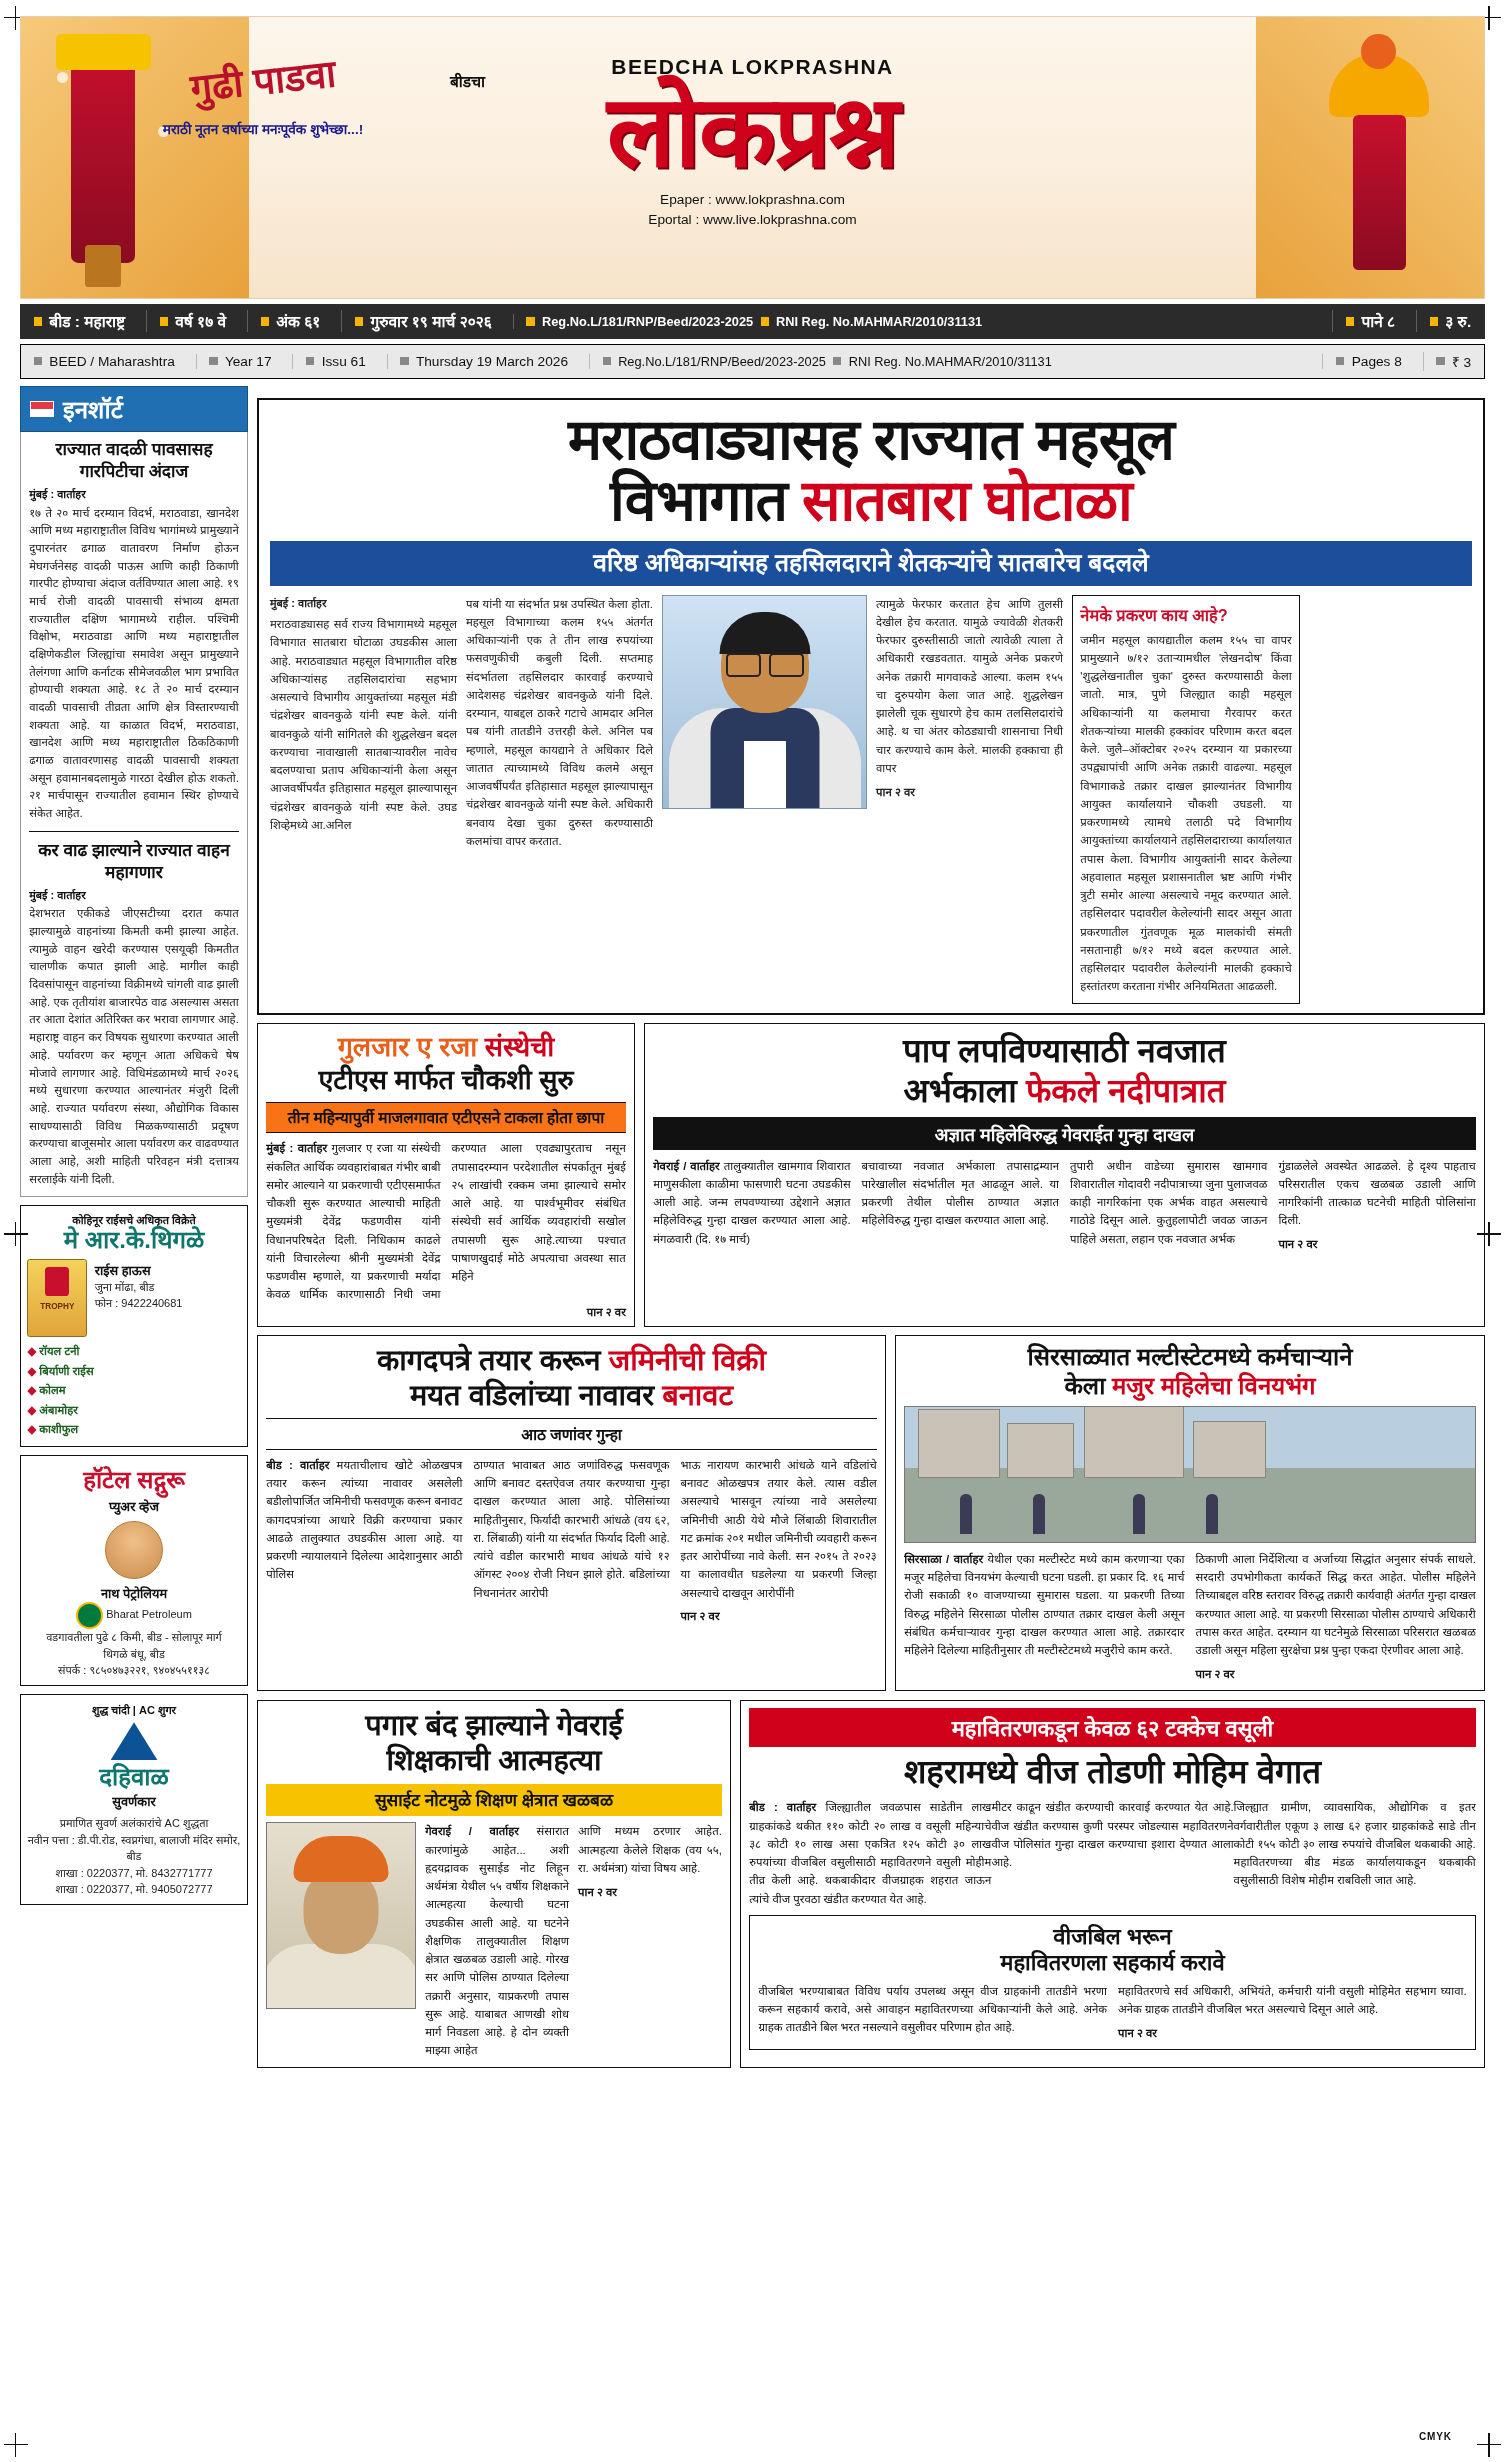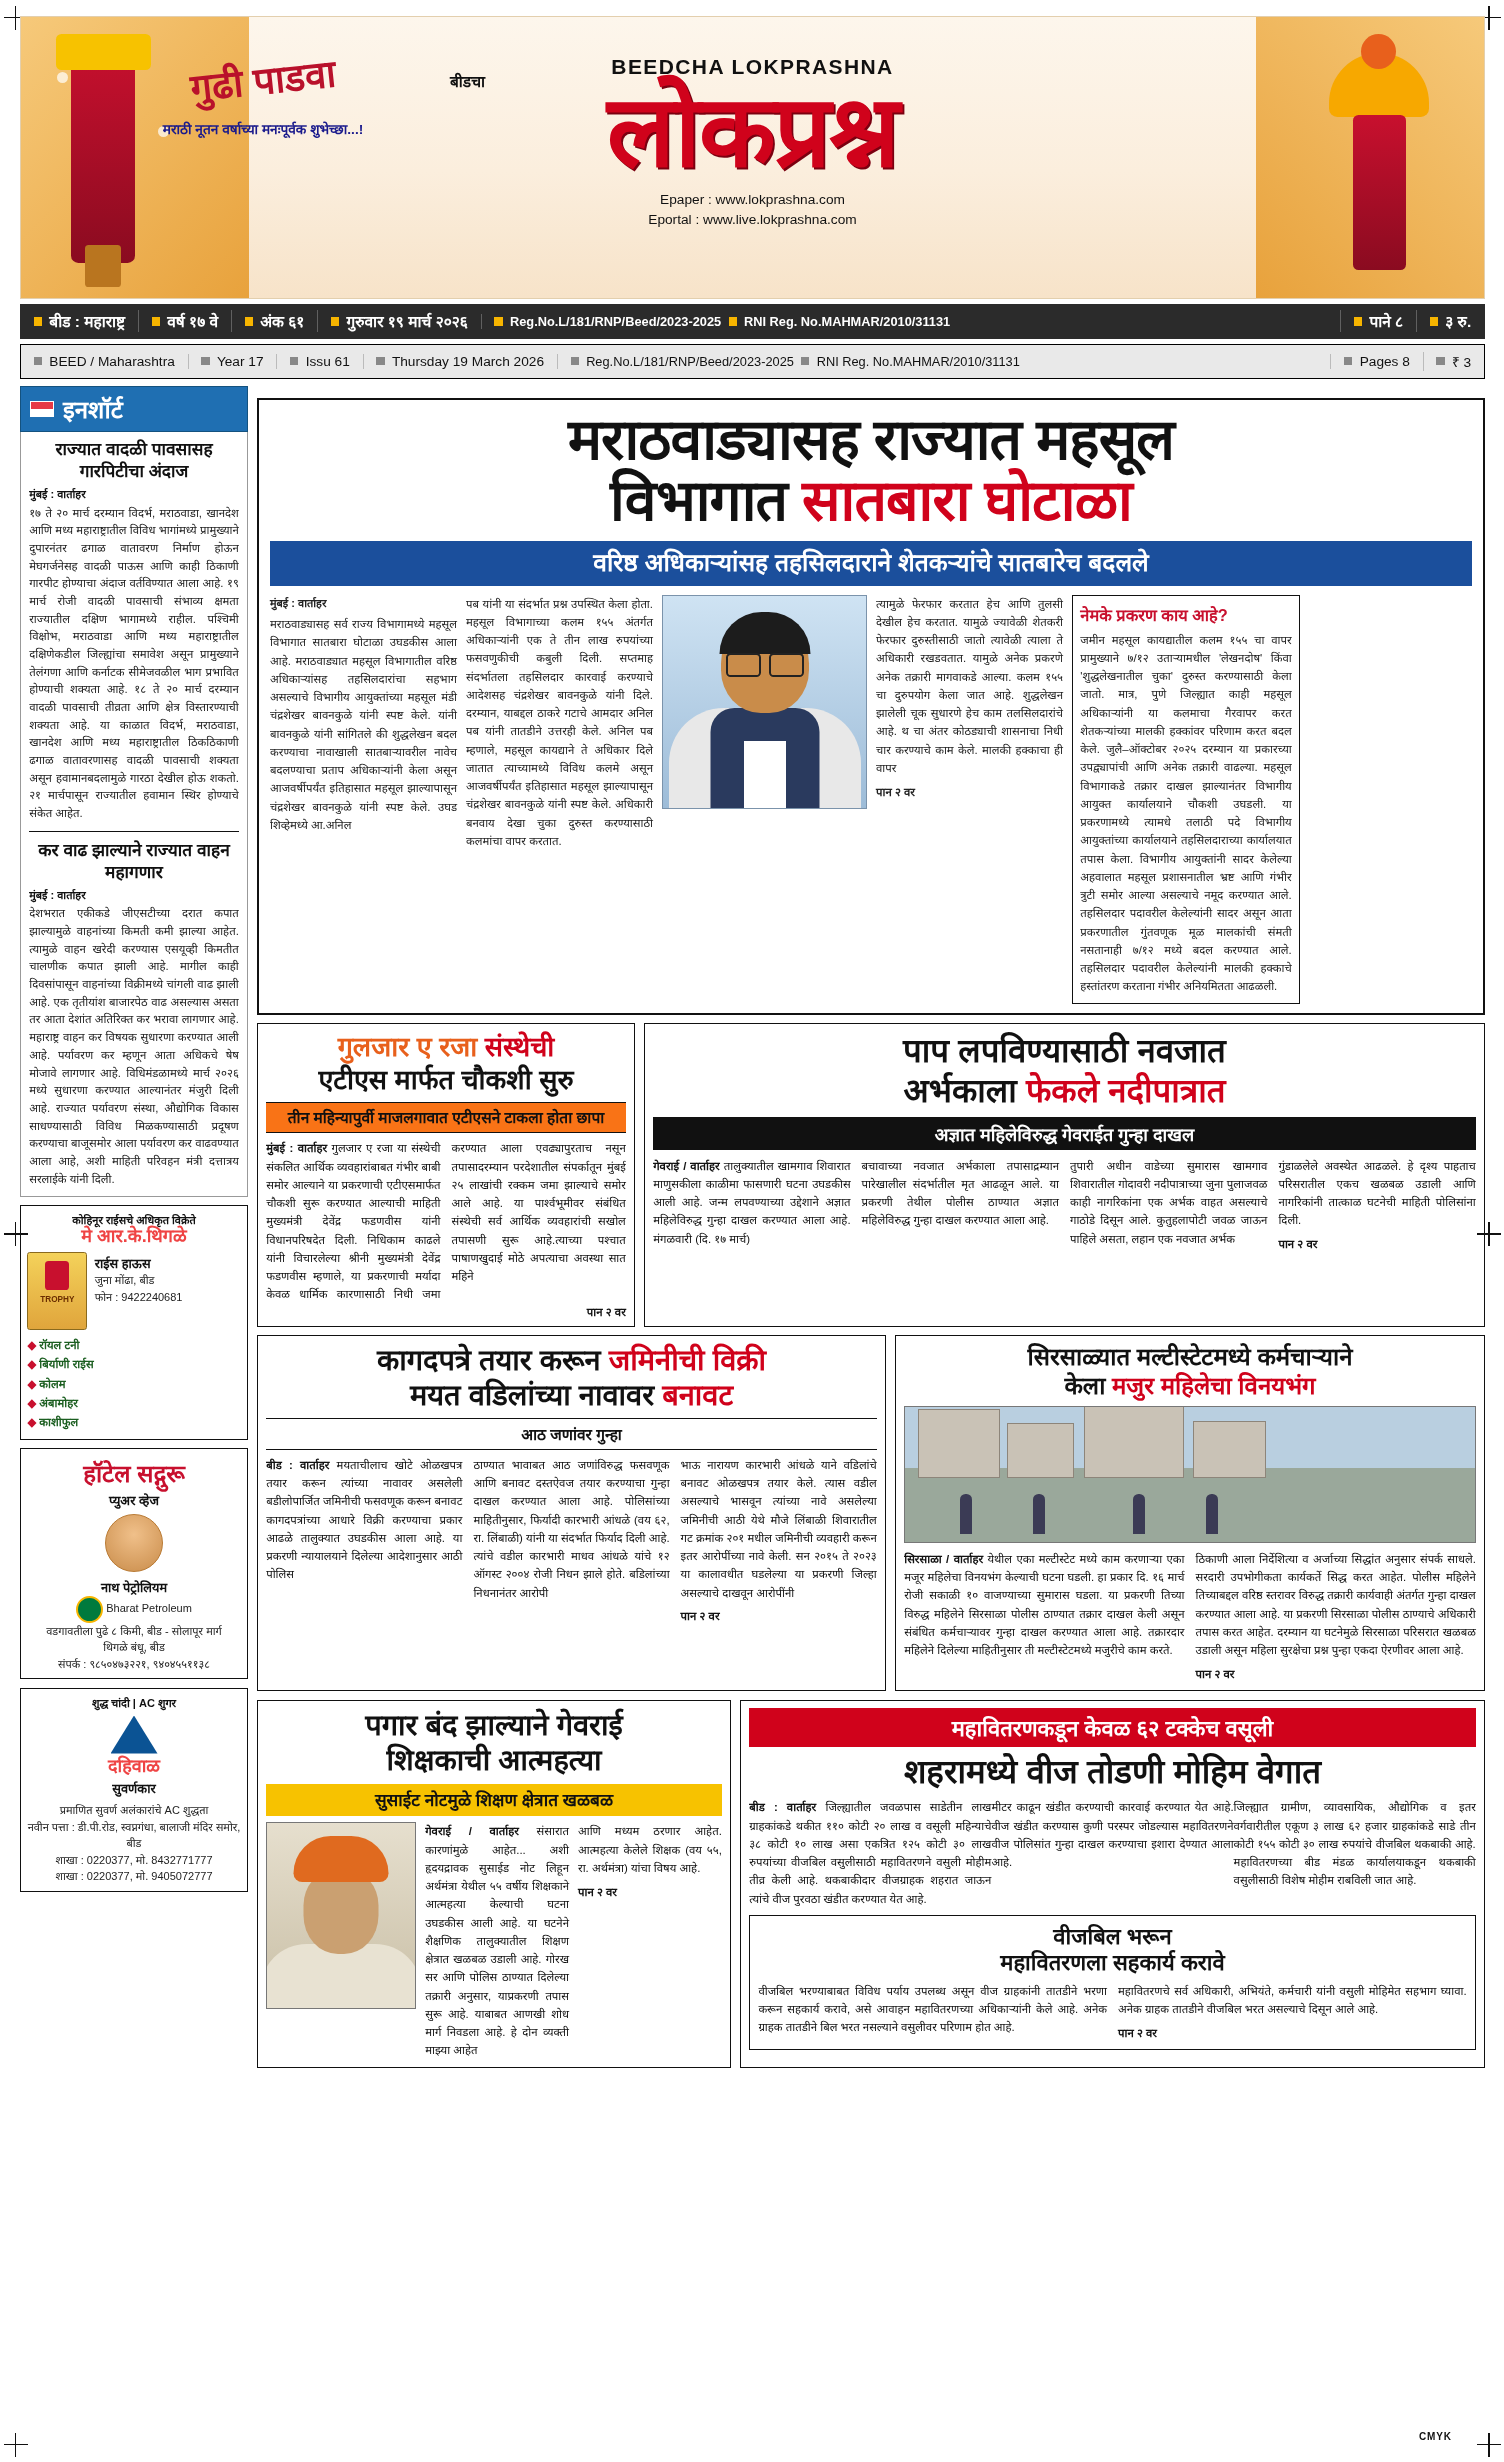--- a/index.html
+++ b/index.html
@@ -74,21 +74,21 @@
     display:flex; align-items:center; height:35px;
     font-size:15.5px; font-weight:bold;
     border:0.9px solid #000;
     margin-top:4.6px;
   }
   .strip.dark { background:#2b2b2b; color:#fff; border-color:#2b2b2b;}
   .strip.light{ background:#e9e9e9; color:#111; font-weight:normal; font-size:13.7px;}
   .strip .cell {
     padding:0 12.8px; display:flex; align-items:center; gap:7.3px; white-space:nowrap;
   }
-  .strip .cell + .cell { border-left:0.9px solid rgba(255,255,255,.25); }
+  .strip .cell + .cell { border-left:0.9px solid rgba(255,255,255,.25);margin-left:8px; }
   .strip.light .cell + .cell { border-left:0.9px solid #bbb; }
   .strip .sq { width:8.2px;height:8.2px;background:#f7b500; display:inline-block;}
   .strip.light .sq { background:#888; }
   .flex1 { flex:1; }
   
   .grid {
     display:flex; gap:9px; margin-top:7.3px;
   }
   .col-left { width:228px; flex:none; }
   .col-main { flex:1;margin-top:12px; }
@@ -103,21 +103,21 @@
   .brief-title {
     font-size:17.3px; font-weight:bold; line-height:1.25; color:#111; margin-bottom:3.6px;
   }
   .brief-loc { font-size:11px; font-weight:bold; color:#111; margin:3.6px 0; }
   .brief-body { font-size:11.4px; line-height:1.55; text-align:justify; color:#222; }
   .hr-d { border-top:1.8px solid #111; margin:8.2px 0; }
   
   .ad {
     border:1.8px solid #111; margin-top:8.2px; padding:6.4px; text-align:center; background:#fff;
   }
-  .ad-brand { font-size:18px; font-weight:bold; color:#ef4444; line-height:1.1;}
+  .ad-brand { font-size:24px; font-weight:bold; color:#0f766e; line-height:1.1;}
   .ad-sub { font-size:12.8px; font-weight:bold; color:#111; margin-top:1.8px;}
   .ad-line { font-size:11px; color:#222; line-height:1.5;}
   .ad-rice { display:flex; gap:7.3px; align-items:flex-start; text-align:left; margin-top:5.5px;}
   .rice-pack {
     width:60px;height:78px;background:linear-gradient(#f4d25a,#e0a53c);
     border:0.9px solid #8a6a1e; border-radius:2.7px; position:relative; flex:none;
     font-size:8.2px; text-align:center; color:#6b2e00; padding-top:42px; font-weight:bold;
   }
   .rice-pack:before{
     content:""; position:absolute; left:50%; top:7.3px; transform:translateX(-50%);

